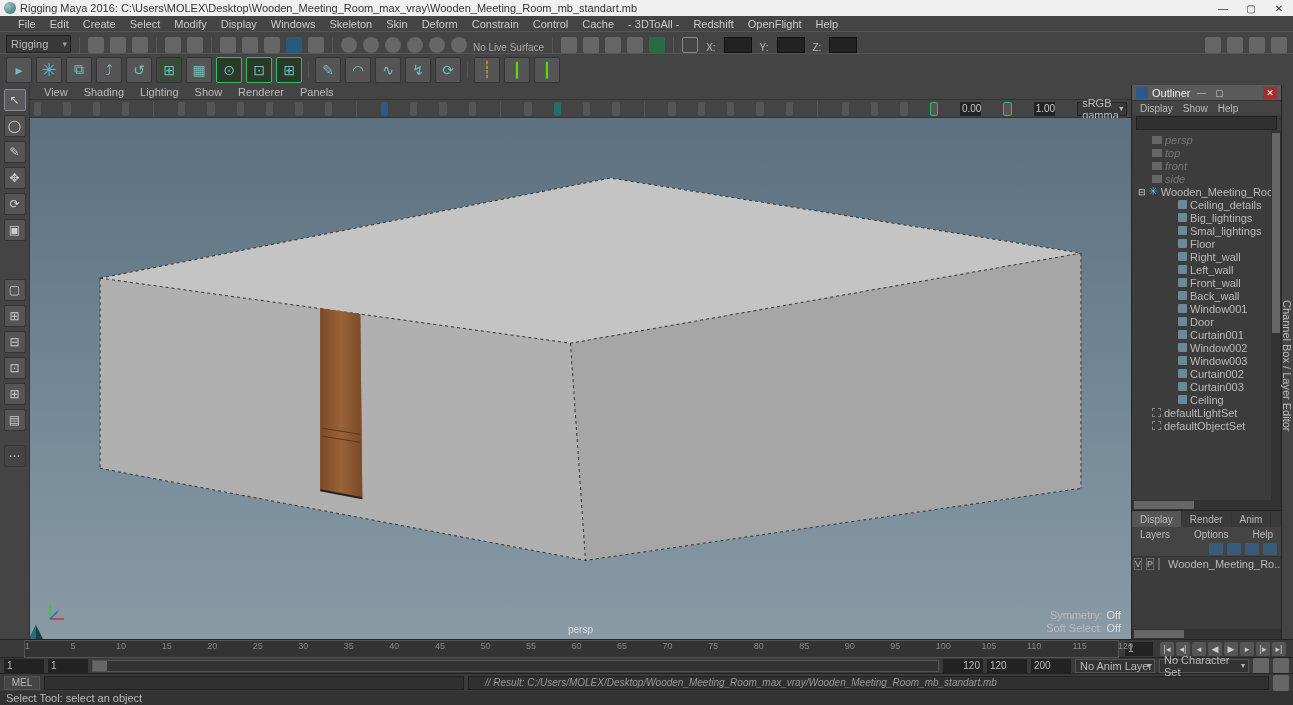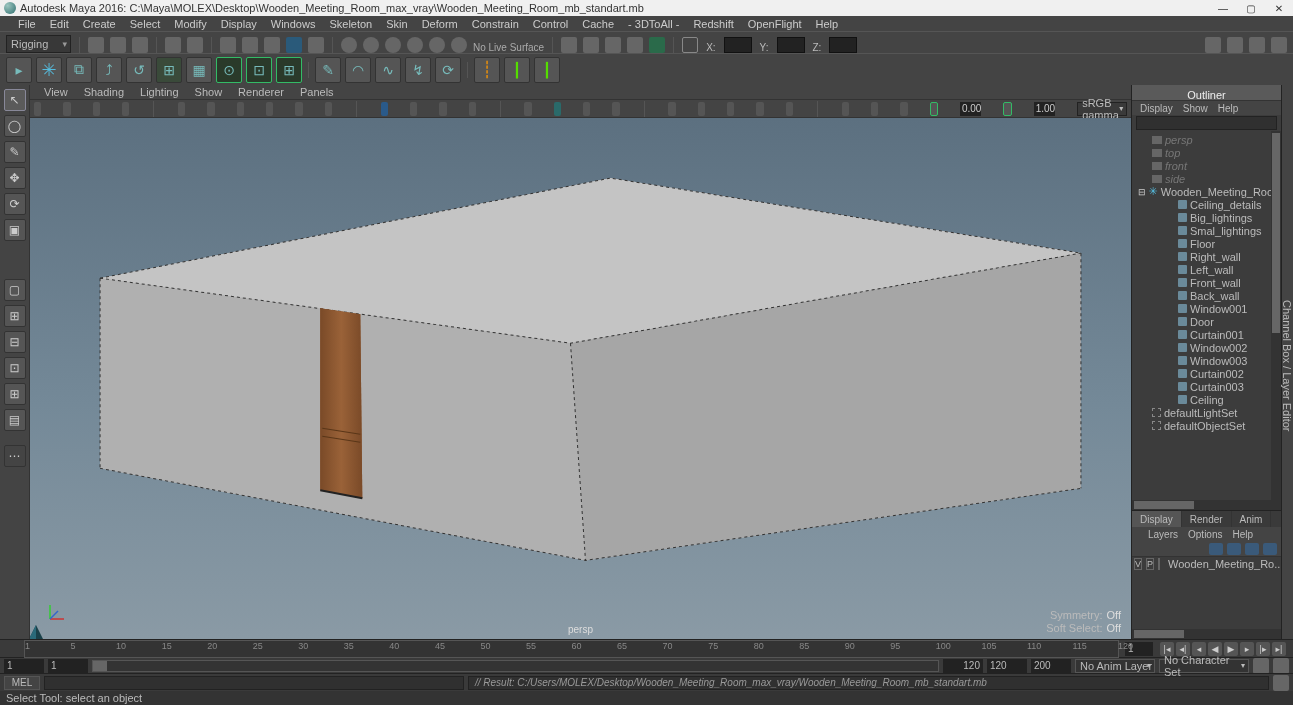--- a/index.html
+++ b/index.html
@@ -49,21 +49,21 @@
 .viewport { flex: 1; position: relative; background: linear-gradient(180deg, #5c7080 0%, #748998 55%, #8a9aa5 100%); overflow: hidden; }
 .room-svg { position: absolute; inset: 0; }
 .vp-label { position: absolute; bottom: 4px; left: 50%; transform: translateX(-50%); font-size: 10px; color: #ddd; }
 .vp-overlay-right { position: absolute; right: 10px; bottom: 4px; text-align: right; font-size: 10px; }
 .vp-overlay-right div { line-height: 13px; }
 .vp-overlay-right span.val { color: #ddd; margin-left: 4px; }
 .axis-gizmo { position: absolute; left: 16px; bottom: 16px; width: 22px; height: 22px; }
 .hud-logo { position: absolute; left: -8px; bottom: -10px; width: 28px; height: 28px; }
 
 .right-col { width: 150px; background: #3c3c3c; display: flex; flex-direction: column; border-left: 1px solid #222; }
-.outliner-head { height: 16px; background: #5a5a5a; display: flex; align-items: center; padding: 0 4px; gap: 4px; border-bottom: 1px solid #333; flex-direction: column; }
+.outliner-head { height: 16px; background: #5a5a5a; display: flex; align-items: center; padding: 0 4px; gap: 4px; border-bottom: 1px solid #333; }
 .outliner-head .ico { width: 12px; height: 12px; background: #2a5a8a; border-radius: 2px; }
 .outliner-head-title { font-size: 11px; color: #eee; }
 .outliner-head .win-x { margin-left: auto; width: 14px; height: 12px; display: flex; align-items: center; justify-content: center; background: #a03030; color: #fff; font-size: 9px; }
 .outliner-head .win-m { width: 14px; height: 12px; display: flex; align-items: center; justify-content: center; color: #ccc; font-size: 9px; }
 .outliner-menubar { height: 14px; display: flex; align-items: center; padding-left: 4px; gap: 2px; background: #444; }
 .outliner-menu { padding: 0 4px; font-size: 10px; }
 .outliner-search { height: 14px; background: #303030; margin: 1px 4px; border: 1px solid #222; }
 .outliner-tree { flex: 1; overflow-y: auto; background: #3c3c3c; font-size: 10px; padding: 2px 0 2px 2px; position: relative; }
 .tree-row { height: 13px; display: flex; align-items: center; gap: 3px; padding-left: 4px; white-space: nowrap; }
 .tree-row .cam-ico { width: 10px; height: 8px; background: #666; }
@@ -76,21 +76,21 @@
 .tree-dim { color: #777; font-style: italic; }
 .hscroll { height: 10px; background: #333; position: relative; }
 .hscroll-thumb { position: absolute; height: 8px; top: 1px; background: #666; }
 .vscroll { position: absolute; right: 0; top: 0; bottom: 0; width: 10px; background: #333; }
 .vscroll-thumb { position: absolute; width: 8px; left: 1px; background: #666; }
 
 .layer-panel { background: #444; border-top: 1px solid #222; display: flex; flex-direction: column; }
 .layer-tabs { height: 16px; display: flex; background: #3a3a3a; }
 .layer-tab { padding: 0 8px; height: 16px; display: flex; align-items: center; font-size: 10px; border-right: 1px solid #333; }
 .layer-tab.active { background: #555; }
-.layer-menubar { height: 14px; display: flex; align-items: center; padding-left: 12px; gap: 2px; }
+.layer-menubar { height: 14px; display: flex; align-items: center; padding-left: 4px; gap: 16px; }
 .layer-icons { height: 16px; display: flex; align-items: center; justify-content: flex-end; gap: 4px; padding-right: 4px; border-bottom: 1px solid #333; }
 .licon { width: 14px; height: 12px; background: #3a5a7a; border-radius: 2px; }
 .layer-list { background: #3c3c3c; height: 72px; overflow: auto; }
 .layer-row { height: 14px; display: flex; align-items: center; gap: 4px; padding-left: 2px; font-size: 10px; }
 .layer-cell { width: 12px; height: 12px; border: 1px solid #666; display: flex; align-items: center; justify-content: center; font-size: 9px; }
 .layer-swatch { width: 12px; height: 12px; background: #802020; }
 .right-tabs { width: 12px; background: #444; border-left: 1px solid #222; padding-top: 8px; writing-mode: vertical-rl; text-orientation: mixed; font-size: 9px; color: #999; display: flex; flex-direction: column; align-items: center; gap: 6px; }
 
 .timeline { height: 18px; background: #3a3a3a; border-top: 1px solid #222; display: flex; align-items: center; position: relative; }
 .time-track { flex: 1; height: 18px; position: relative; margin: 0 6px; border: 1px solid #555; background: #333; }
@@ -102,32 +102,32 @@
 .range-row { height: 16px; background: #3a3a3a; display: flex; align-items: center; gap: 4px; padding: 0 4px; border-top: 1px solid #222; }
 .range-num { width: 40px; height: 14px; background: #222; padding-left: 3px; font-size: 10px; display: flex; align-items: center; }
 .range-track { flex: 1; height: 12px; background: #333; border: 1px solid #555; position: relative; }
 .range-thumb { position: absolute; height: 10px; background: #666; top: 0; }
 .range-combo { width: 80px; height: 14px; background: #333; border: 1px solid #555; display: flex; align-items: center; padding-left: 4px; font-size: 10px; position: relative; }
 .range-combo::after { content: "▾"; position: absolute; right: 3px; font-size: 8px; }
 
 .cmdline { height: 18px; background: #3a3a3a; border-top: 1px solid #222; display: flex; align-items: center; padding: 0 4px; gap: 4px; }
 .cmd-lang { width: 36px; height: 14px; background: #444; display: flex; align-items: center; justify-content: center; font-size: 10px; border: 1px solid #555; }
 .cmd-input { width: 420px; height: 14px; background: #303030; border: 1px solid #222; }
-.cmd-result { flex: 1; height: 14px; background: #303030; border: 1px solid #222; display: flex; align-items: center; padding-left: 6px; font-size: 10px; color: #999; font-style: italic; }
+.cmd-result { flex: 1; height: 14px; background: #303030; border: 1px solid #222; display: flex; align-items: center; padding-left: 16px; font-size: 10px; color: #999; font-style: italic; }
 
 .helpline { height: 14px; background: #333; display: flex; align-items: center; padding-left: 6px; font-size: 10px; color: #aaa; }
 
 .scroll-v { width: 8px; background: #444; }
 </style>
 </head>
 <body>
 
 <div class="titlebar">
   <div class="logo"></div>
-  <span class="titlebar-text">Autodesk Maya 2016: C:\Maya\MOLEX\Desktop\Wooden_Meeting_Room_max_vray\Wooden_Meeting_Room_mb_standart.mb</span>
+  <span class="titlebar-text">Rigging Maya 2016: C:\Users\MOLEX\Desktop\Wooden_Meeting_Room_max_vray\Wooden_Meeting_Room_mb_standart.mb</span>
   <div class="win-controls">
     <div class="win-btn">—</div>
     <div class="win-btn">▢</div>
     <div class="win-btn">✕</div>
   </div>
 </div>
 
 <div class="menubar">
   <span class="menu-item">File</span>
   <span class="menu-item">Edit</span>

